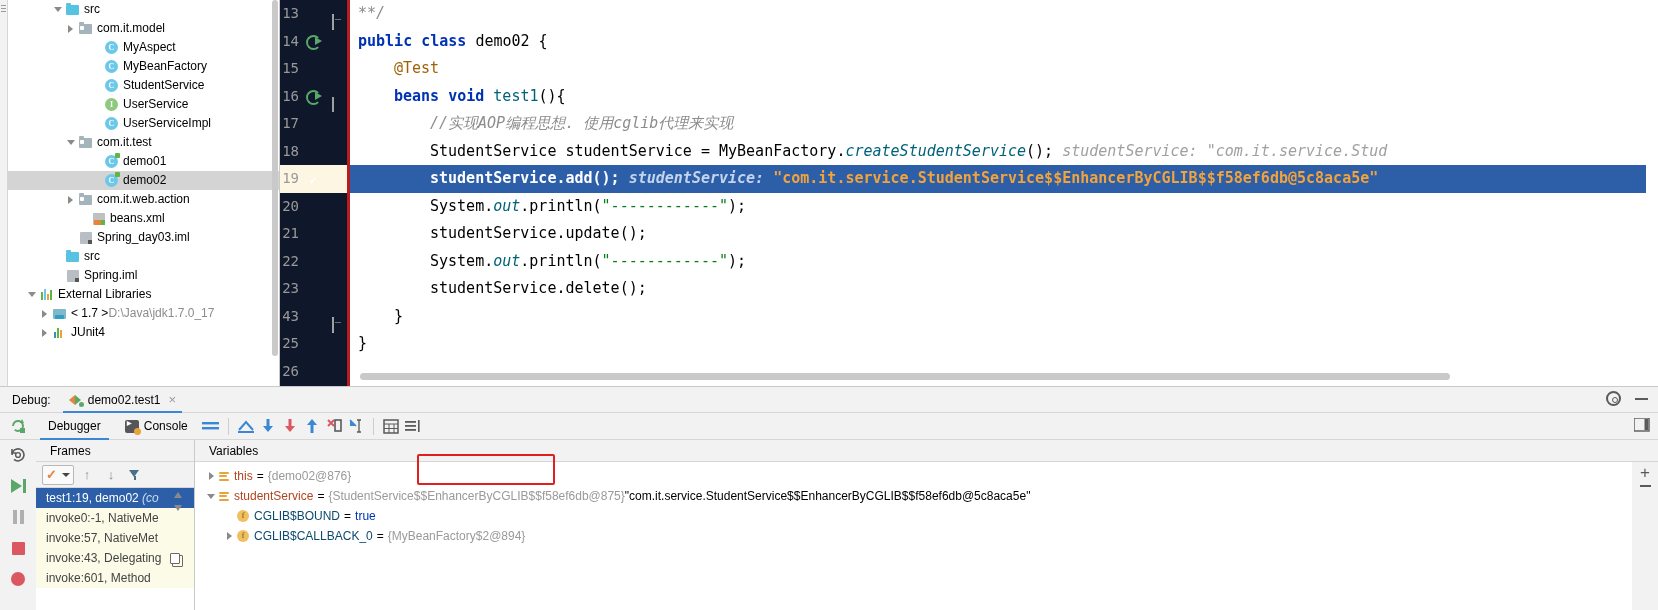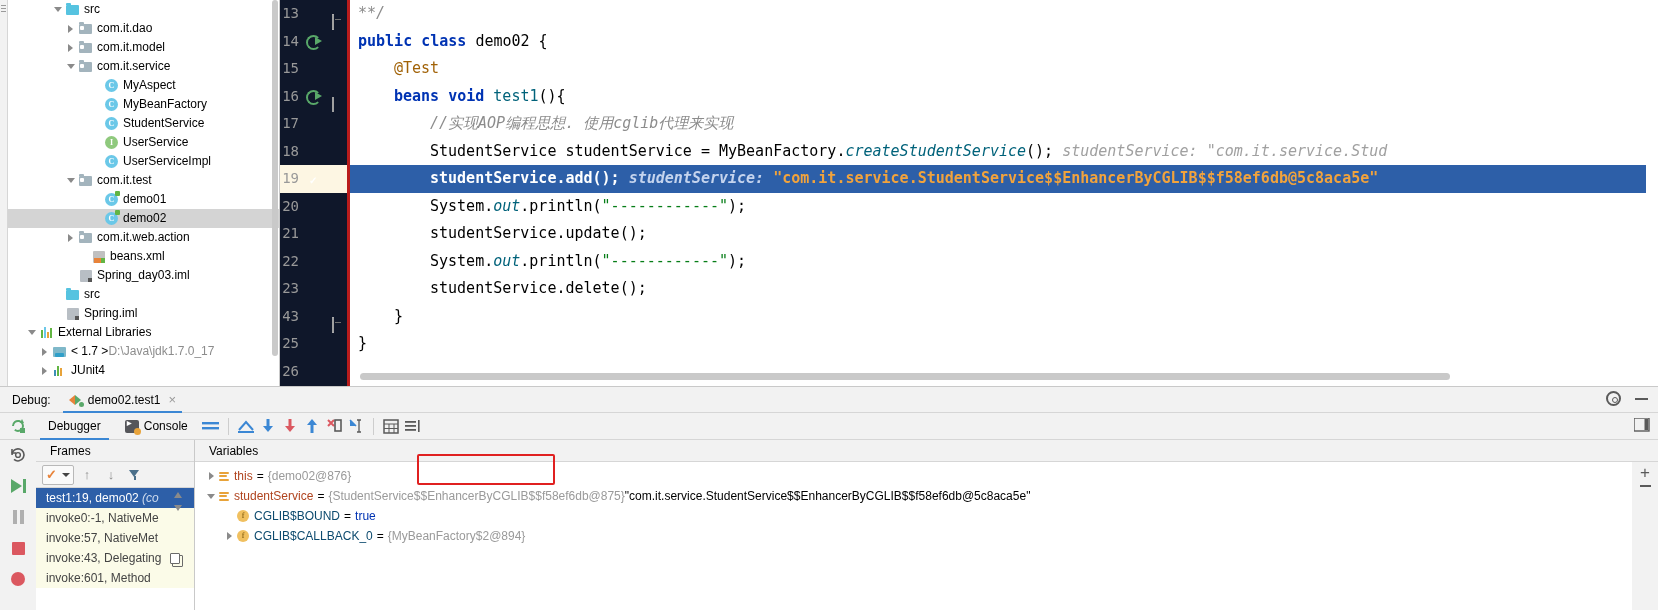--- a/index.html
+++ b/index.html
@@ -210,41 +210,21 @@
             <span class="lbl">src</span>
           </div>
           <div class="tree-row">
             <span style="display:inline-block;width:56px"></span>
             <span class="tw">
               <span class="arrow-r"></span>
             </span>
             <span class="ic">
               <span class="i-pkg"></span>
             </span>
-            <span class="lbl">com.it.dao</span>
-          </div>
-          <div class="tree-row">
-            <span style="display:inline-block;width:56px"></span>
-            <span class="tw">
-              <span class="arrow-r"></span>
-            </span>
-            <span class="ic">
-              <span class="i-pkg"></span>
-            </span>
             <span class="lbl">com.it.model</span>
-          </div>
-          <div class="tree-row">
-            <span style="display:inline-block;width:56px"></span>
-            <span class="tw">
-              <span class="arrow-d"></span>
-            </span>
-            <span class="ic">
-              <span class="i-pkg"></span>
-            </span>
-            <span class="lbl">com.it.service</span>
           </div>
           <div class="tree-row">
             <span style="display:inline-block;width:82px"></span>
             <span class="tw"></span>
             <span class="ic">
               <span class="i-class">C</span>
             </span>
             <span class="lbl">MyAspect</span>
           </div>
           <div class="tree-row">

